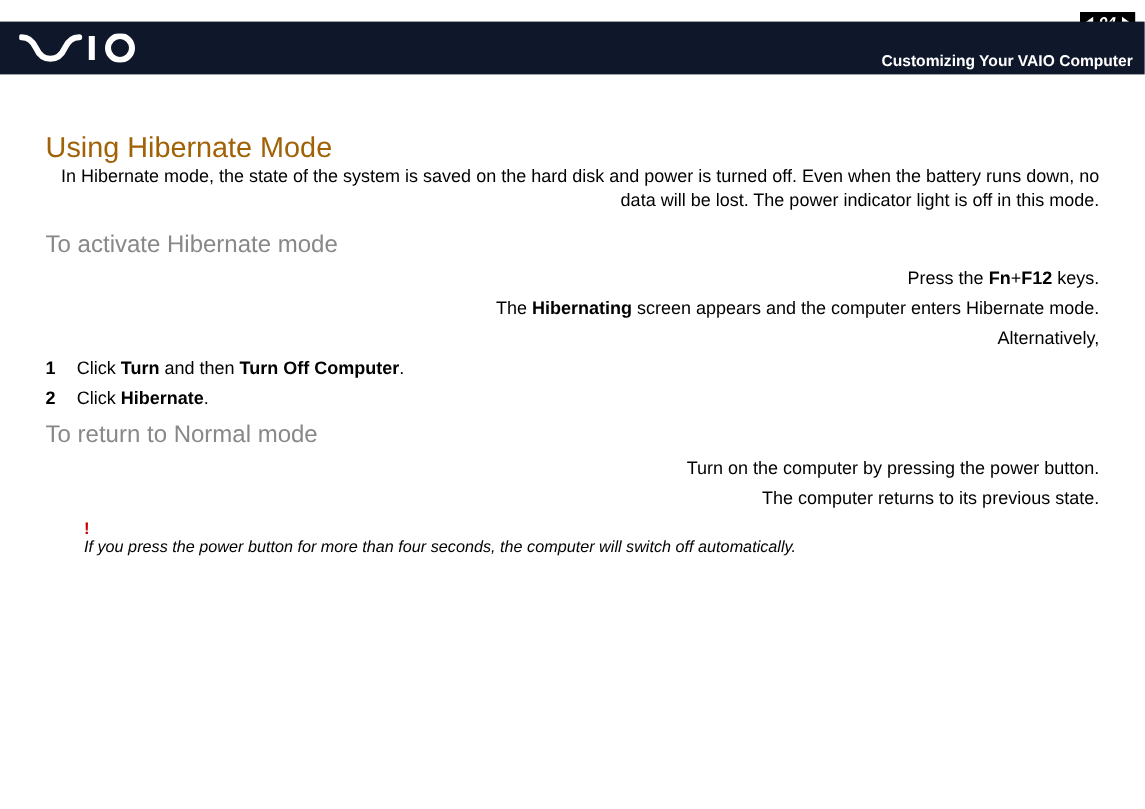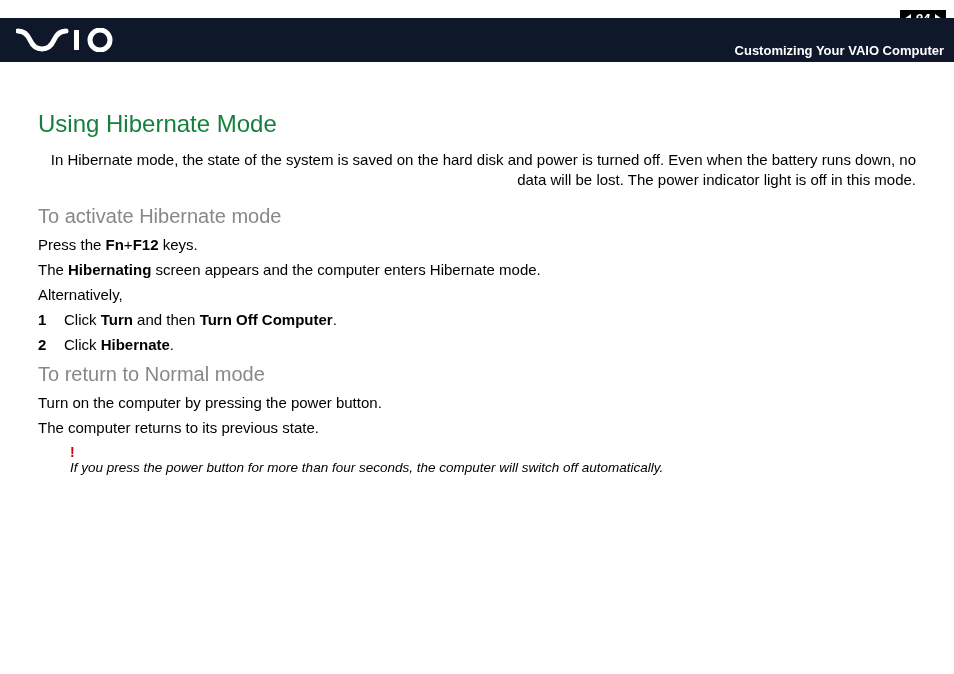--- a/index.html
+++ b/index.html
@@ -63,41 +63,41 @@
     .vaio-logo {
       margin-left: 16px;
       display: flex;
       align-items: center;
     }
     .vaio-logo svg { display:block; }
     .content {
       padding: 48px 38px 0 38px;
     }
     .title {
-      color: #15803d;
+      color: #a16207;
       font-size: 24px;
       font-weight: normal;
-      margin-bottom: 12px;
     }
     .body-text {
       font-size: 15px;
       line-height: 1.35;
       margin-bottom: 14px;
       text-align: right;
     }
     .sub-head {
       color: #888;
       font-size: 20px;
       font-weight: normal;
       margin-bottom: 8px;
       margin-top: 7px;
     }
     .line {
       font-size: 15px;
       margin-bottom: 8px;
+      text-align: right;
     }
     .line b { font-weight: bold; }
     .step-row {
       display: flex;
       margin-bottom: 8px;
       font-size: 15px;
     }
     .step-num {
       font-weight: bold;
       width: 26px;

